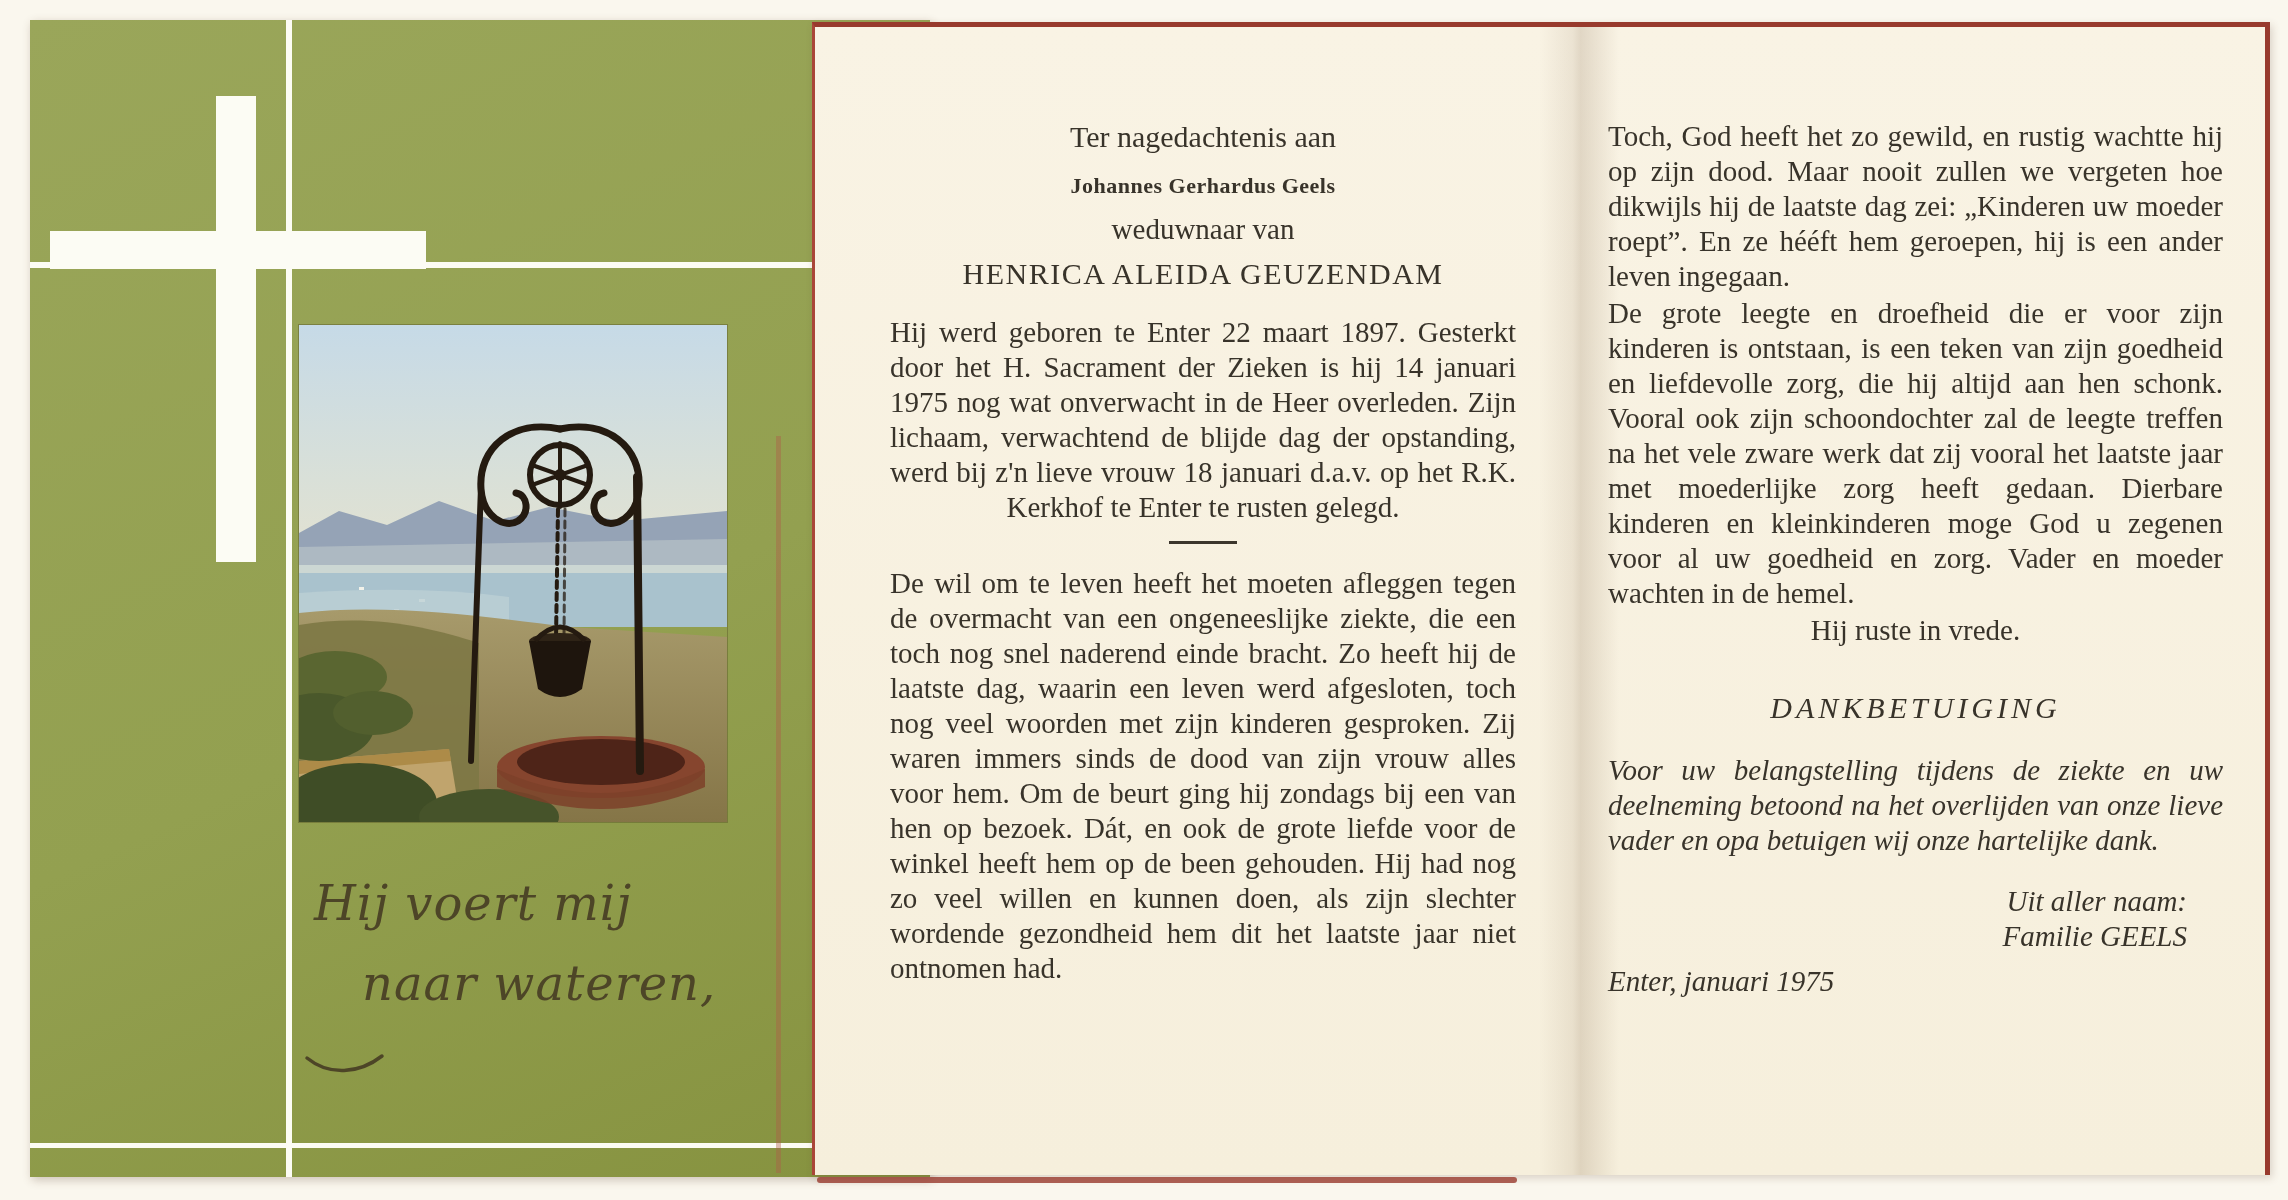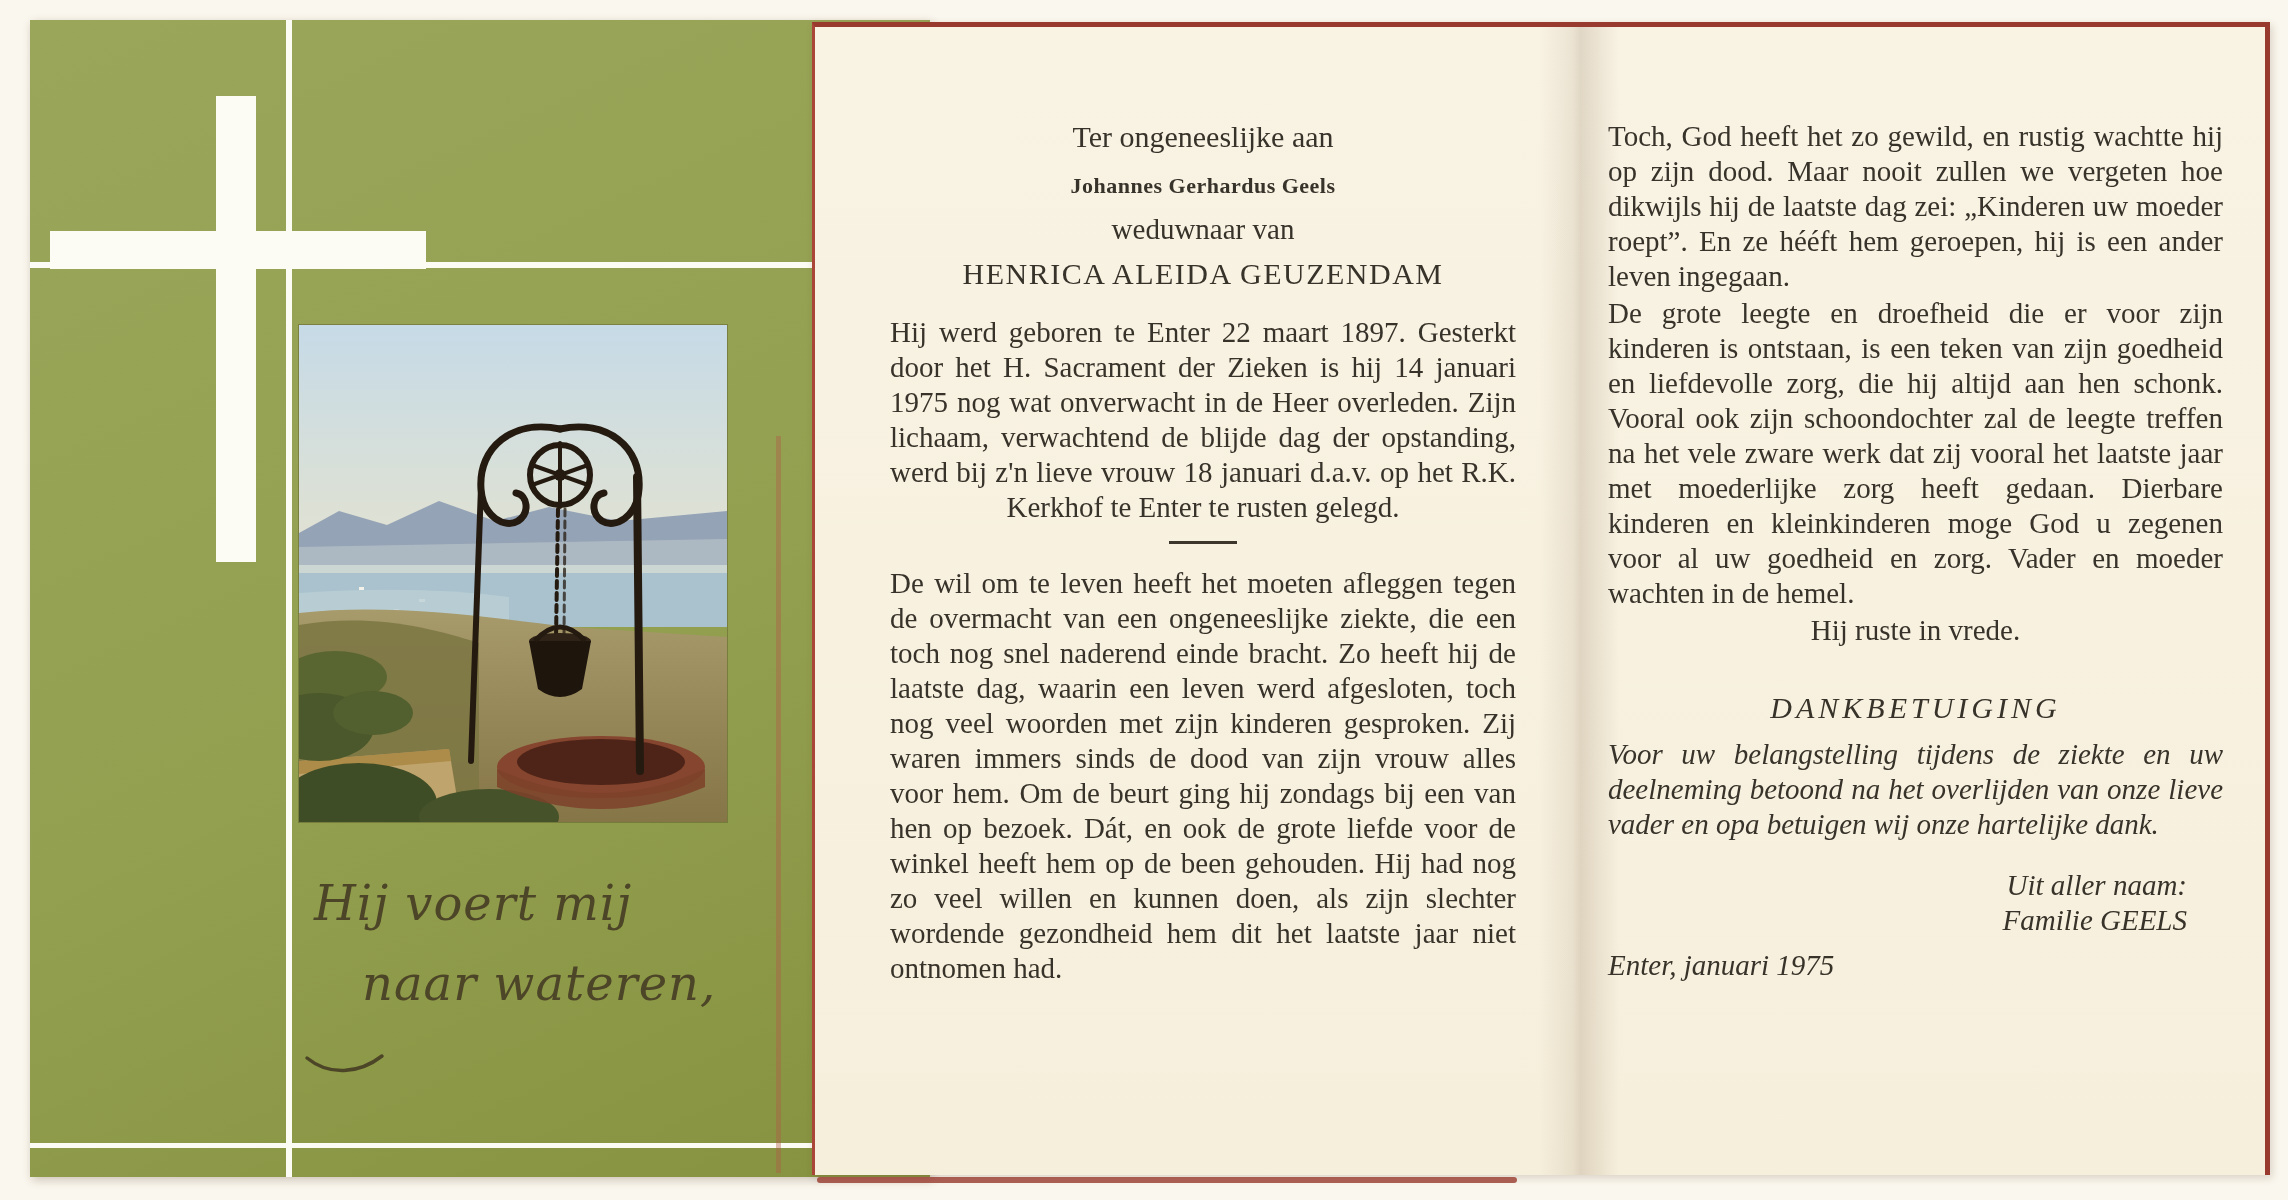--- a/index.html
+++ b/index.html
@@ -67,21 +67,21 @@
   .relation { font-size:29px; text-align:center; margin-top:9px; }
   .spouse { font-size:30px; text-align:center; margin-top:9px; letter-spacing:1.5px; }
   .p-birth { margin-top:24px; text-align-last:center; }
   .sep { width:68px; height:3px; background:#3c362c; margin:16px auto 0; }
   .p-life { margin-top:22px; }
   .p-right2 { margin-top:2px; }
   .prayer { text-align:center; }
   .prayer-1 { margin-top:20px; }
   .prayer-2 { margin-top:2px; }
   .dank { margin-top:42px; font-style:italic; letter-spacing:4px; font-size:30px; text-align:center; }
-  .ack { margin-top:12px; font-style:italic; }
+  .ack { margin-top:28px; font-style:italic; }
   .sig { text-align:right; font-style:italic; padding-right:36px; }
   .sig-1 { margin-top:26px; }
   .place { margin-top:10px; font-style:italic; }
 </style>
 </head>
 <body>
 
 <div>
 
   <div class="front-card">
@@ -153,21 +153,21 @@
       </div>
     </div>
   </div>
 
   <div class="side-strip"></div>
 
   <div class="inside-card">
     <div class="fold"></div>
 
     <div class="page page-left">
-      <div class="intro">Ter ongeneeslijke aan</div>
+      <div class="intro">Ter nagedachtenis aan</div>
       <div class="name">Johannes Gerhardus Geels</div>
       <div class="relation">weduwnaar van</div>
       <div class="spouse">HENRICA ALEIDA GEUZENDAM</div>
       <p class="p-birth">Hij werd geboren te Enter 22 maart 1897. Gesterkt door het H. Sacrament der Zieken is hij 14 januari 1975 nog wat onverwacht in de Heer overleden. Zijn lichaam, verwachtend de blijde dag der opstanding, werd bij z'n lieve vrouw 18 januari d.a.v. op het R.K. Kerkhof te Enter te rusten gelegd.</p>
       <div class="sep"></div>
       <p class="p-life">De wil om te leven heeft het moeten afleggen tegen de overmacht van een ongeneeslijke ziekte, die een toch nog snel naderend einde bracht. Zo heeft hij de laatste dag, waarin een leven werd afgesloten, toch nog veel woorden met zijn kinderen gesproken. Zij waren immers sinds de dood van zijn vrouw alles voor hem. Om de beurt ging hij zondags bij een van hen op bezoek. Dát, en ook de grote liefde voor de winkel heeft hem op de been gehouden. Hij had nog zo veel willen en kunnen doen, als zijn slechter wordende gezondheid hem dit het laatste jaar niet ontnomen had.</p>
     </div>
 
     <div class="page page-right">
       <p>Toch, God heeft het zo gewild, en rustig wachtte hij op zijn dood. Maar nooit zullen we vergeten hoe dikwijls hij de laatste dag zei: „Kinderen uw moeder roept”. En ze hééft hem geroepen, hij is een ander leven ingegaan.</p>

